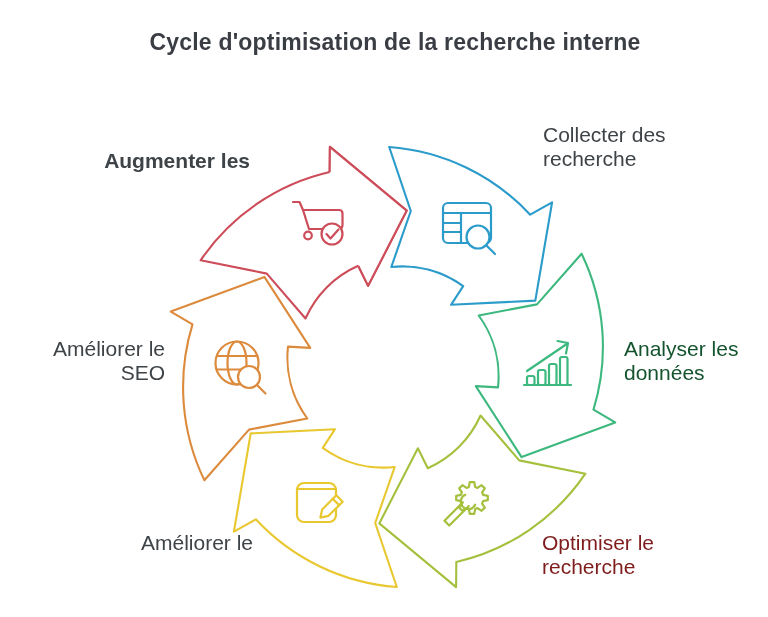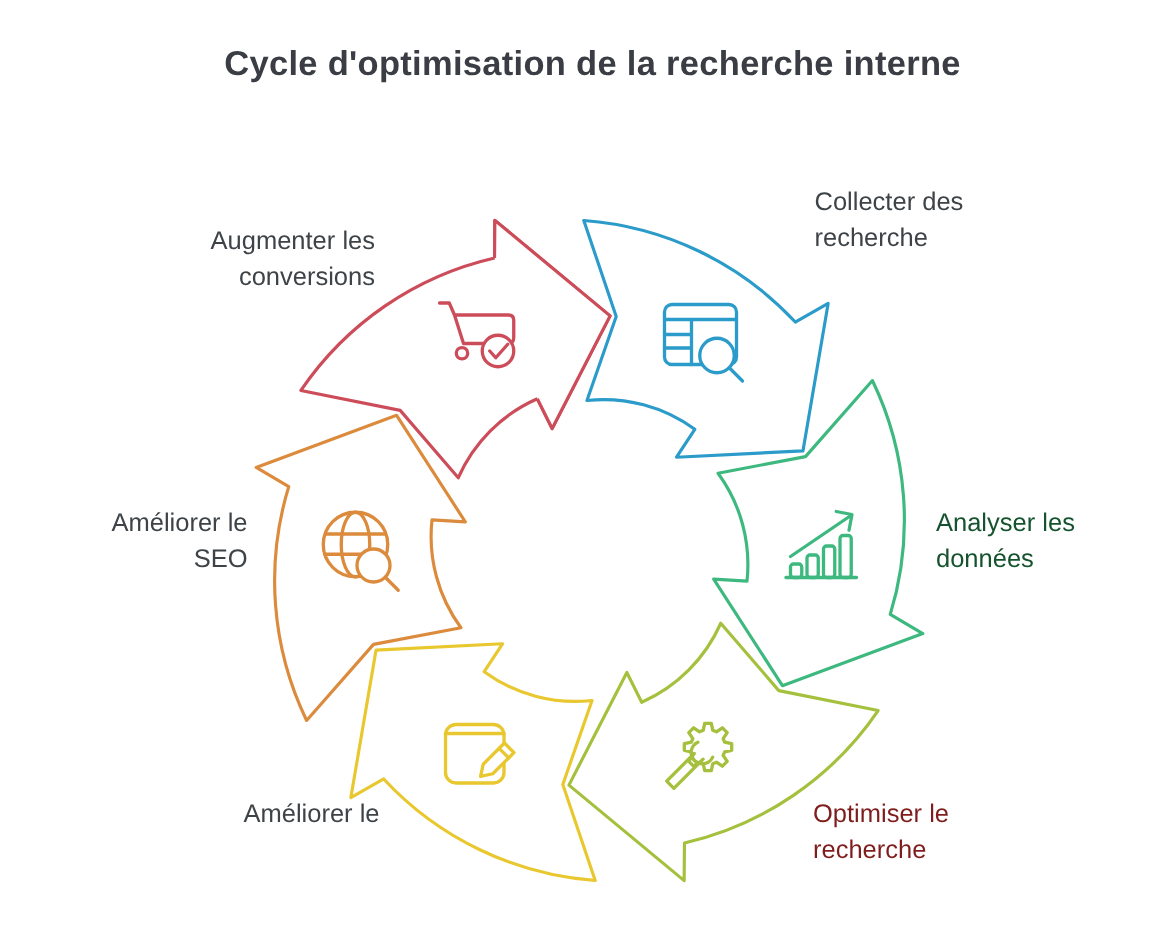--- a/index.html
+++ b/index.html
@@ -1,20 +1,20 @@
 <!DOCTYPE html>
 <html><head>
 <meta charset="utf-8">
 <style>
   html,body{margin:0;padding:0;background:#ffffff;}
   #canvas{position:relative;width:768px;height:603px;background:#ffffff;overflow:hidden;
           font-family:"Liberation Sans","DejaVu Sans",sans-serif;}
   .title{position:absolute;left:0;top:29px;width:790px;text-align:center;
          font-size:23px;font-weight:bold;color:#3a3e44;letter-spacing:.2px;}
-  .lbl{position:absolute;font-size:17px;line-height:23.5px;color:#3e4347;}
+  .lbl{position:absolute;font-size:21px;line-height:23.5px;color:#3e4347;}
   .lbl div{white-space:nowrap;}
   .lbl-0{left:543px;top:123px;text-align:left;}
   .lbl-1{left:624px;top:337px;text-align:left;}
   .lbl-2{left:542px;top:531px;text-align:left;}
   .lbl-3{right:515px;top:531px;text-align:right;}
   .lbl-4{right:603px;top:337px;text-align:right;}
   .lbl-5{right:518px;top:149px;text-align:right;}
   svg{position:absolute;left:0;top:0;}
 </style>
 </head>
@@ -112,18 +112,17 @@
     <div>Optimiser le</div>
     <div>recherche</div>
   </div>
   <div class="lbl lbl-3" style="color: rgb(62, 67, 71);">
     <div>Améliorer le</div>
   </div>
   <div class="lbl lbl-4" style="color: rgb(62, 67, 71);">
     <div>Améliorer le</div>
     <div>SEO</div>
   </div>
-  <div class="lbl lbl-5" style="color: rgb(62, 67, 71);">
+  <div class="lbl lbl-5" style="color: rgb(62, 67, 71); font-weight: bold;">
     <div>Augmenter les</div>
-    <div>conversions</div>
   </div>
 
 </div>
 
 </body></html>

